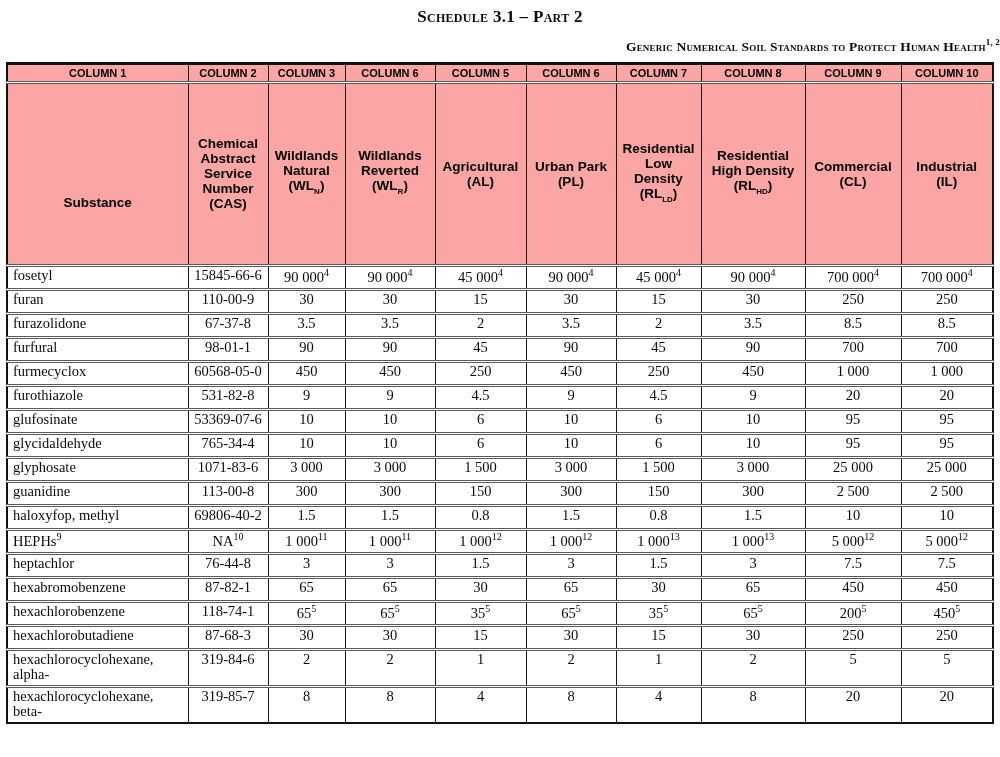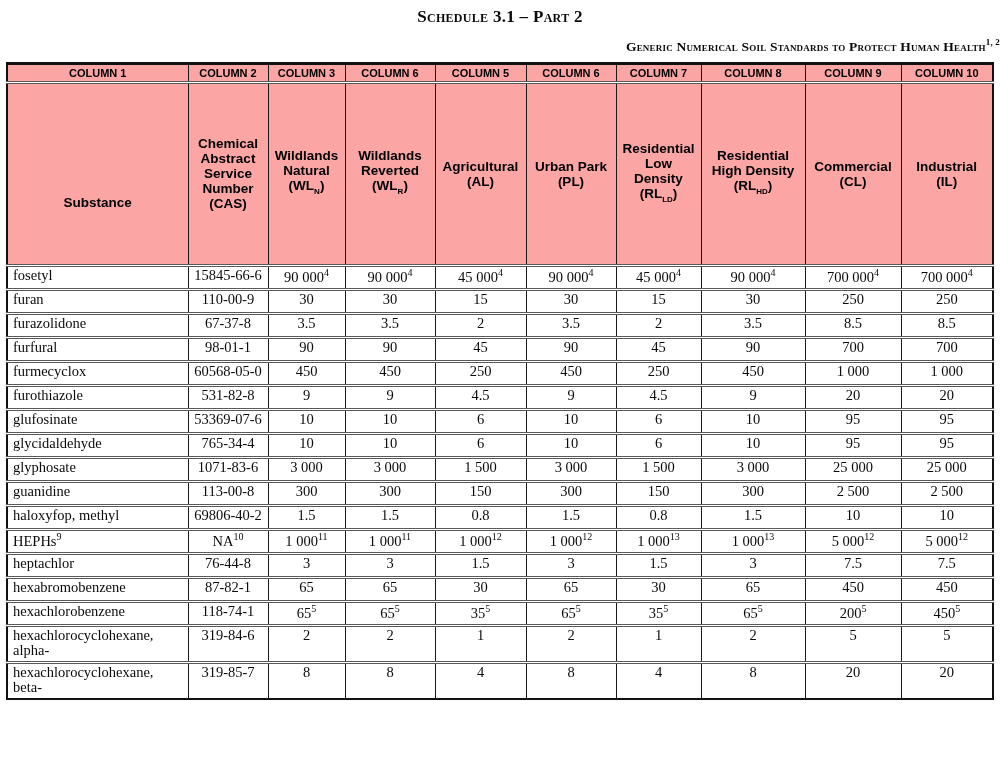--- a/index.html
+++ b/index.html
@@ -266,20 +266,32 @@
           <td>65<sup>5</sup></td>
           <td>65<sup>5</sup></td>
           <td>35<sup>5</sup></td>
           <td>65<sup>5</sup></td>
           <td>35<sup>5</sup></td>
           <td>65<sup>5</sup></td>
           <td>200<sup>5</sup></td>
           <td>450<sup>5</sup></td>
         </tr>
         <tr>
+          <td class="substance">hexachlorobutadiene</td>
+          <td>87-68-3</td>
+          <td>30</td>
+          <td>30</td>
+          <td>15</td>
+          <td>30</td>
+          <td>15</td>
+          <td>30</td>
+          <td>250</td>
+          <td>250</td>
+        </tr>
+        <tr>
           <td class="substance">hexachlorocyclohexane, alpha-</td>
           <td>319-84-6</td>
           <td>2</td>
           <td>2</td>
           <td>1</td>
           <td>2</td>
           <td>1</td>
           <td>2</td>
           <td>5</td>
           <td>5</td>

